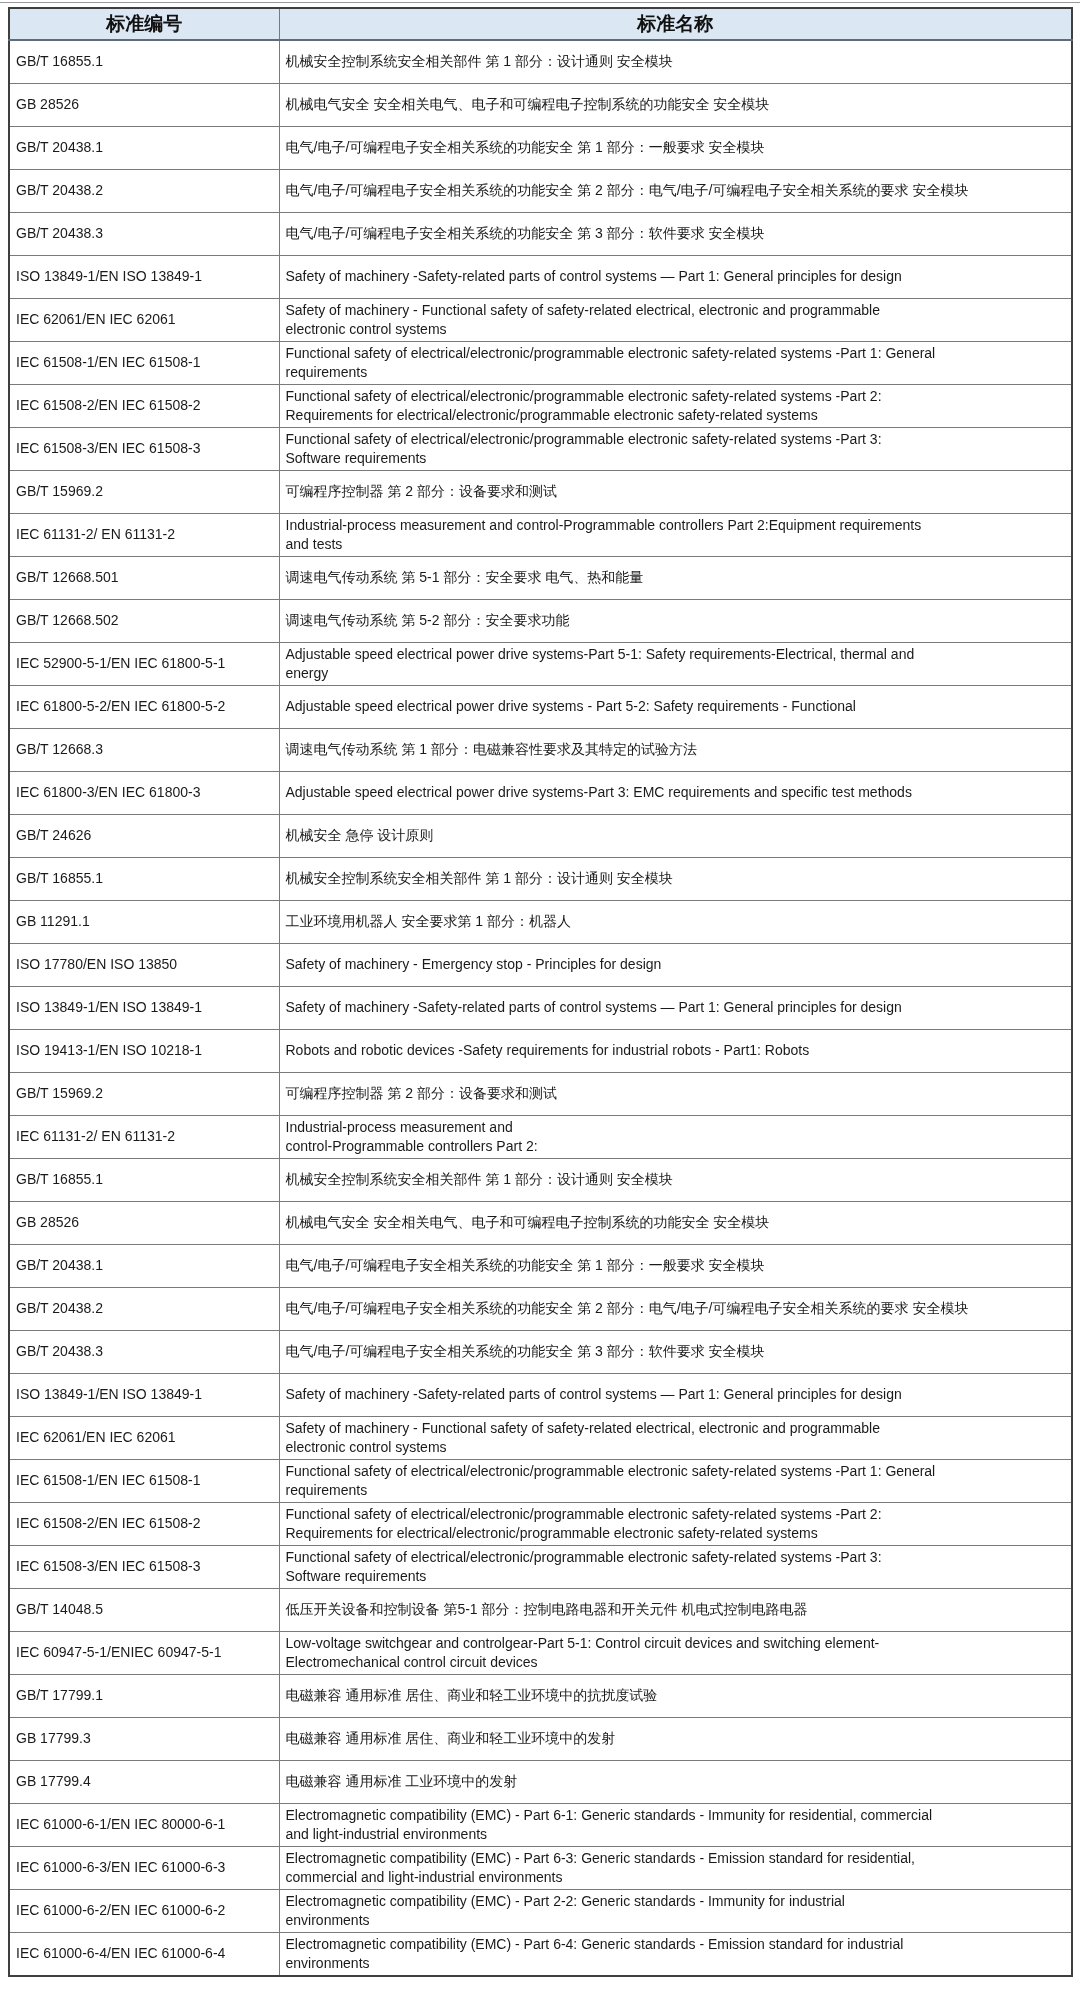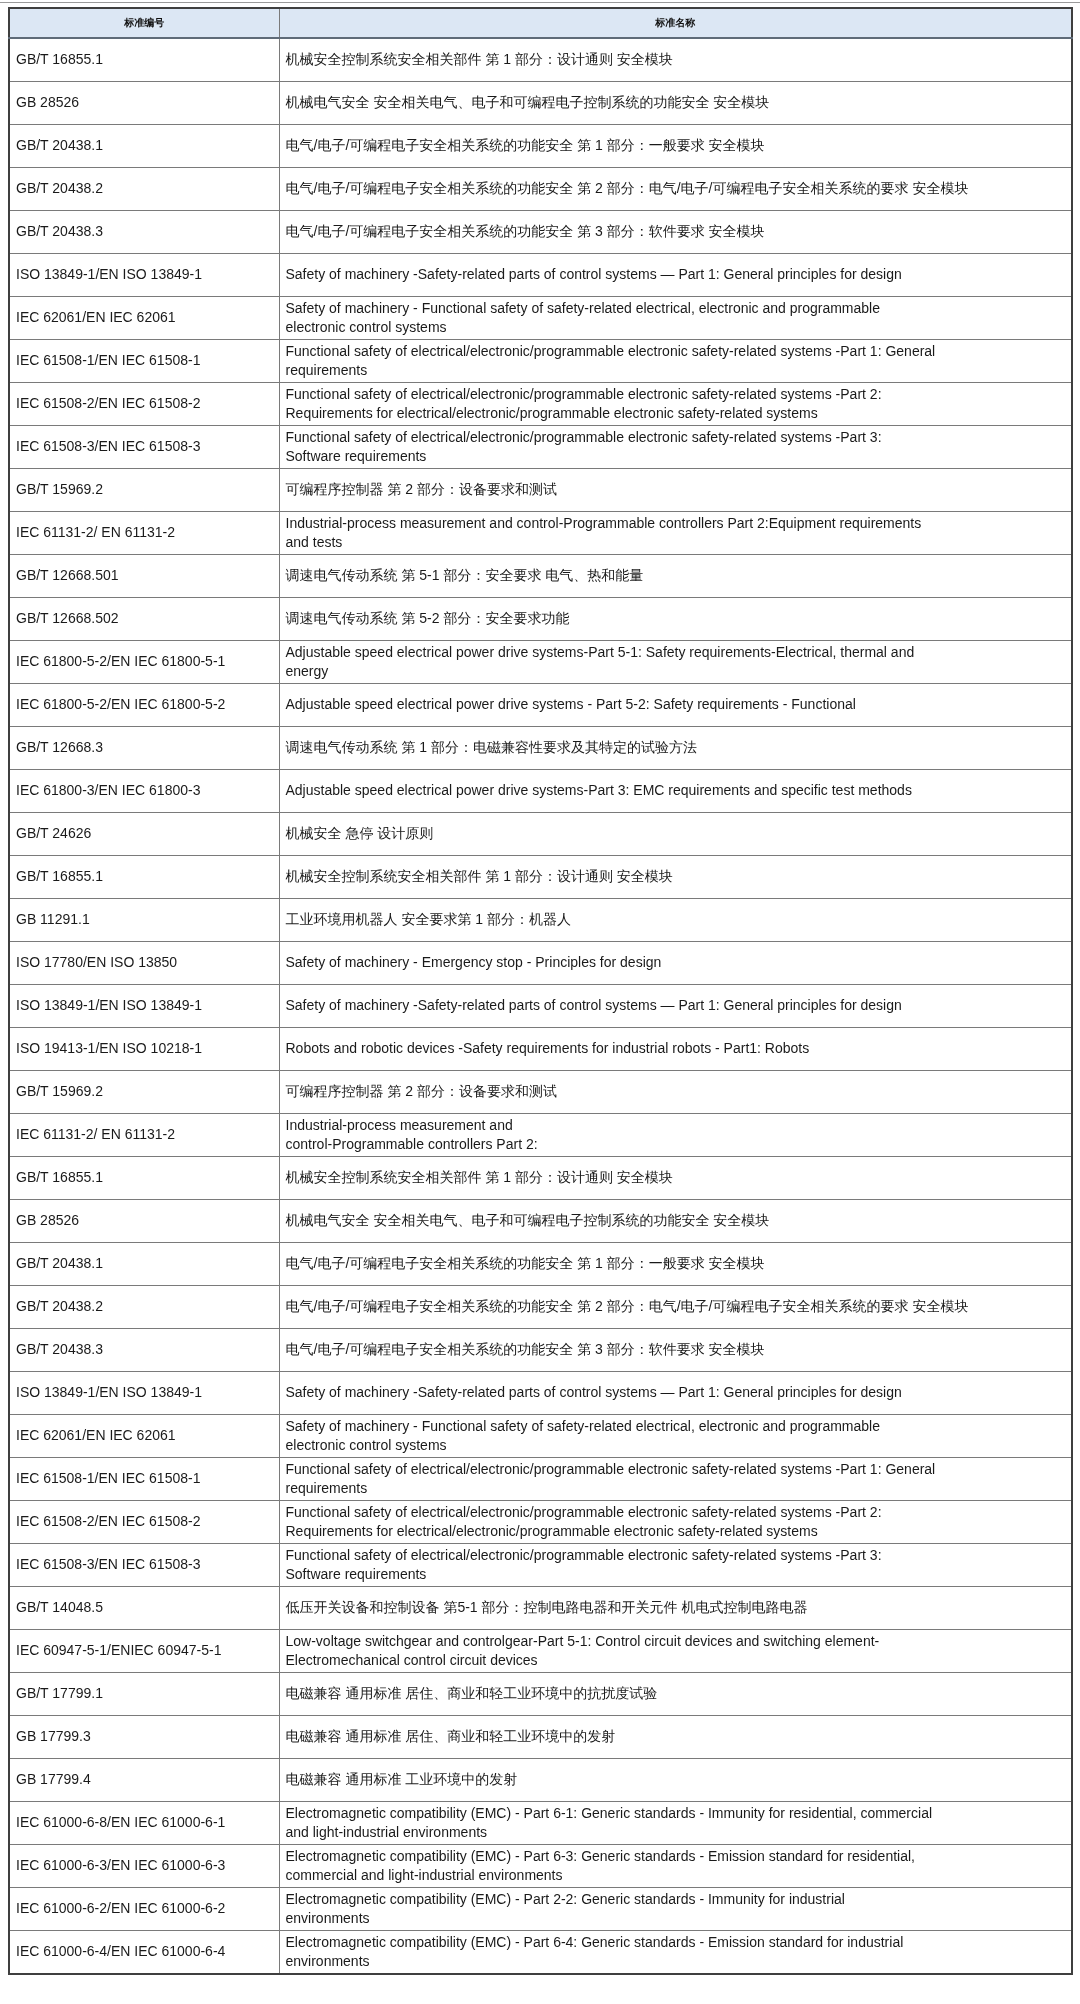--- a/index.html
+++ b/index.html
@@ -36,21 +36,21 @@
     border-collapse: collapse;
     table-layout: fixed;
     border: 2px solid var(--outer-border);
   }
   col.col-code { width: 270px; }
   col.col-name { width: 793px; }
   th {
     background: var(--header-bg);
     border-bottom: 2px solid var(--header-border);
     border-left: 1px solid var(--grid-line);
-    font-size: 10px;
+    font-size: 19px;
     font-weight: bold;
     text-align: center;
     height: 30px;
     padding: 2px 6px;
     color: #111;
   }
   th:first-child { border-left: none; }
   td {
     border-top: 1px solid var(--grid-line);
     border-left: 1px solid var(--grid-line);
@@ -137,21 +137,21 @@
   </tr>
       <tr>
     <td class="code-cell">GB/T 12668.501</td>
     <td class="name-cell">调速电气传动系统 第 5-1 部分：安全要求 电气、热和能量</td>
   </tr>
       <tr>
     <td class="code-cell">GB/T 12668.502</td>
     <td class="name-cell">调速电气传动系统 第 5-2 部分：安全要求功能</td>
   </tr>
       <tr>
-    <td class="code-cell">IEC 61800-5-2/EN IEC 61800-5-1</td>
+    <td class="code-cell">IEC 52900-5-1/EN IEC 61800-5-1</td>
     <td class="name-cell">Adjustable speed electrical power drive systems-Part 5-1: Safety requirements-Electrical, thermal and
 energy</td>
   </tr>
       <tr>
     <td class="code-cell">IEC 61800-5-2/EN IEC 61800-5-2</td>
     <td class="name-cell">Adjustable speed electrical power drive systems - Part 5-2: Safety requirements - Functional</td>
   </tr>
       <tr>
     <td class="code-cell">GB/T 12668.3</td>
     <td class="name-cell">调速电气传动系统 第 1 部分：电磁兼容性要求及其特定的试验方法</td>
@@ -252,21 +252,21 @@
   </tr>
       <tr>
     <td class="code-cell">GB 17799.3</td>
     <td class="name-cell">电磁兼容 通用标准 居住、商业和轻工业环境中的发射</td>
   </tr>
       <tr>
     <td class="code-cell">GB 17799.4</td>
     <td class="name-cell">电磁兼容 通用标准 工业环境中的发射</td>
   </tr>
       <tr>
-    <td class="code-cell">IEC 61000-6-8/EN IEC 61000-6-1</td>
+    <td class="code-cell">IEC 61000-6-1/EN IEC 80000-6-1</td>
     <td class="name-cell">Electromagnetic compatibility (EMC) - Part 6-1: Generic standards - Immunity for residential, commercial
 and light-industrial environments</td>
   </tr>
       <tr>
     <td class="code-cell">IEC 61000-6-3/EN IEC 61000-6-3</td>
     <td class="name-cell">Electromagnetic compatibility (EMC) - Part 6-3: Generic standards - Emission standard for residential,
 commercial and light-industrial environments</td>
   </tr>
       <tr>
     <td class="code-cell">IEC 61000-6-2/EN IEC 61000-6-2</td>

